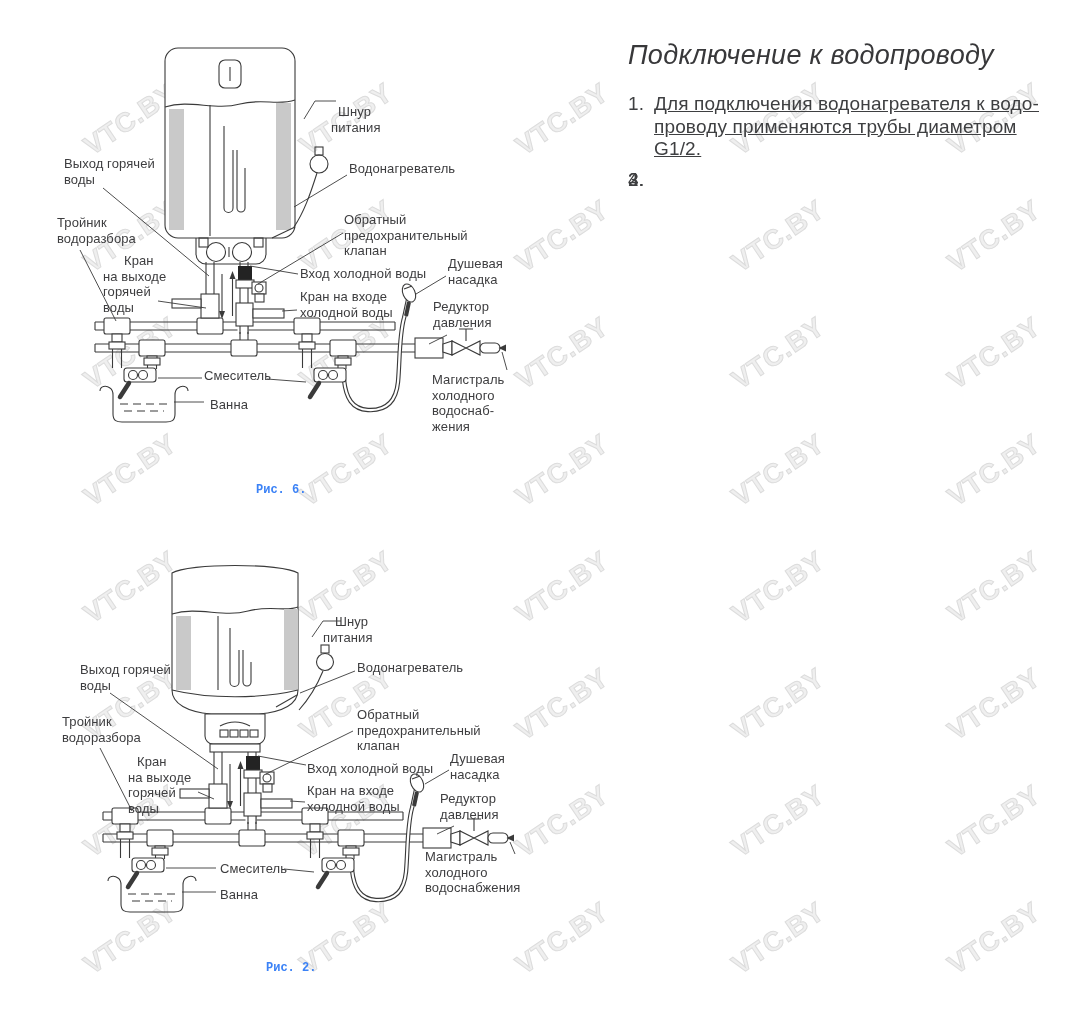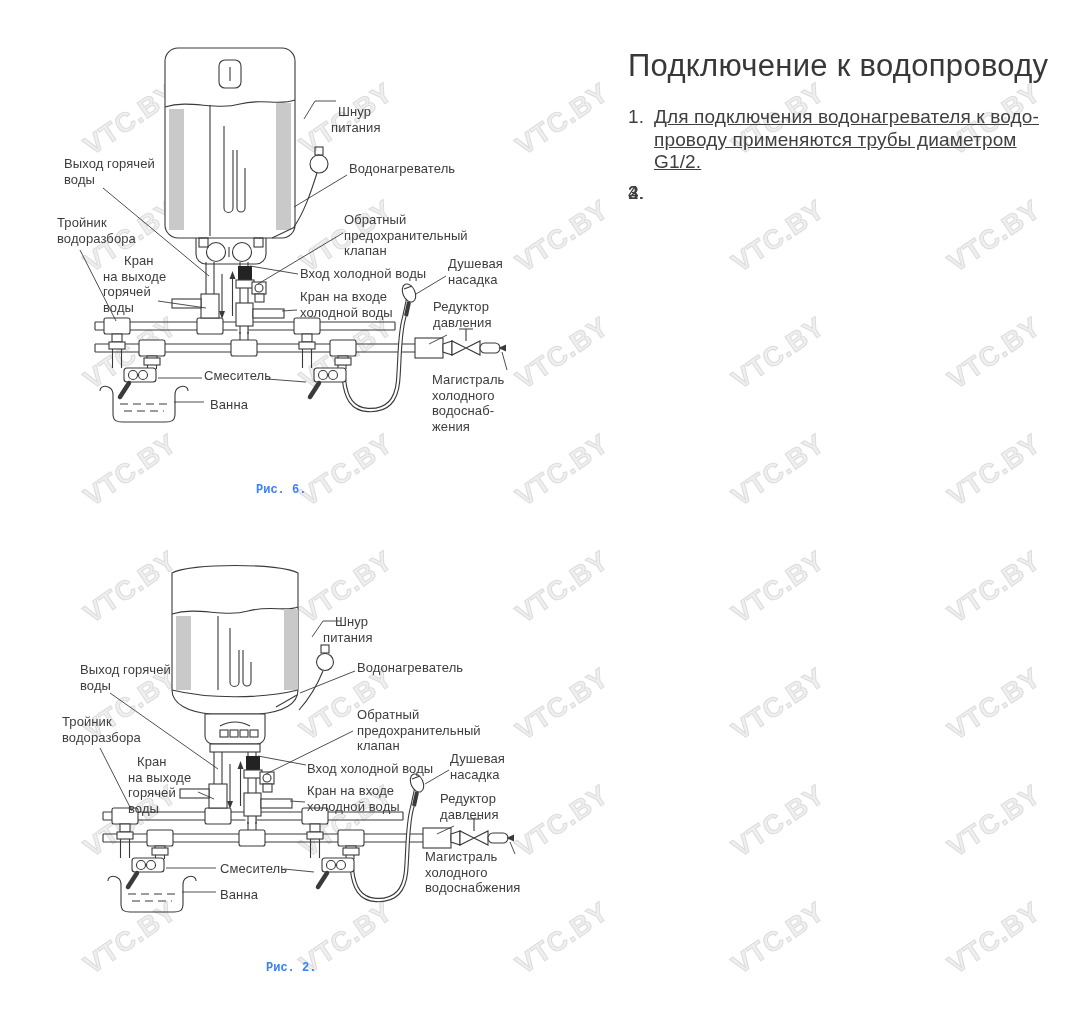--- a/index.html
+++ b/index.html
@@ -43,22 +43,22 @@
   .fig7 .l-cold-in{left:299px;top:271px}
   .fig7 .l-shower{left:442px;top:261px}
   .fig7 .l-cold-valve{left:299px;top:293px}
   .fig7 .l-reducer{left:432px;top:301px}
   .fig7 .l-mixer{left:212px;top:371px}
   .fig7 .l-bath{left:212px;top:397px}
   .fig7 .l-main{left:417px;top:359px}
   .fig7 .caption{left:258px;top:471px}
   
   .article{position:absolute;left:628px;top:40px;width:456px;z-index:1;}
-  .article h1{margin:8px 0 22px;font-size:31px;font-weight:400;color:#38383a;
-              letter-spacing:.3px;}
+  .article h1{margin:0 0 22px;font-size:27px;font-weight:400;color:#38383a;
+              letter-spacing:.3px;font-style:italic;}
   .article ol{list-style:none;margin:0;padding:0;font-size:19px;line-height:22.5px;
               color:#3e3f41;letter-spacing:.15px;}
   .article li{position:relative;padding-left:26px;margin-bottom:8px;}
   .article .num{position:absolute;left:0;top:0;}
   .article .txt{white-space:pre-line;text-decoration:underline;}
 </style>
 </head>
 <body>
 
 <div class="page">

